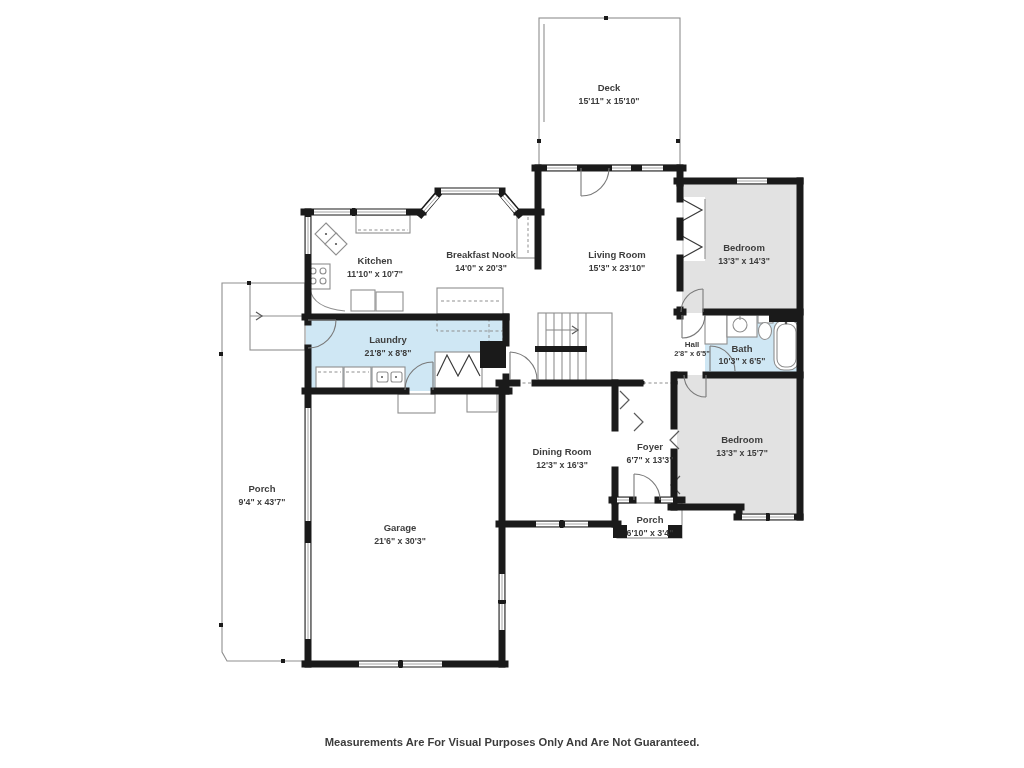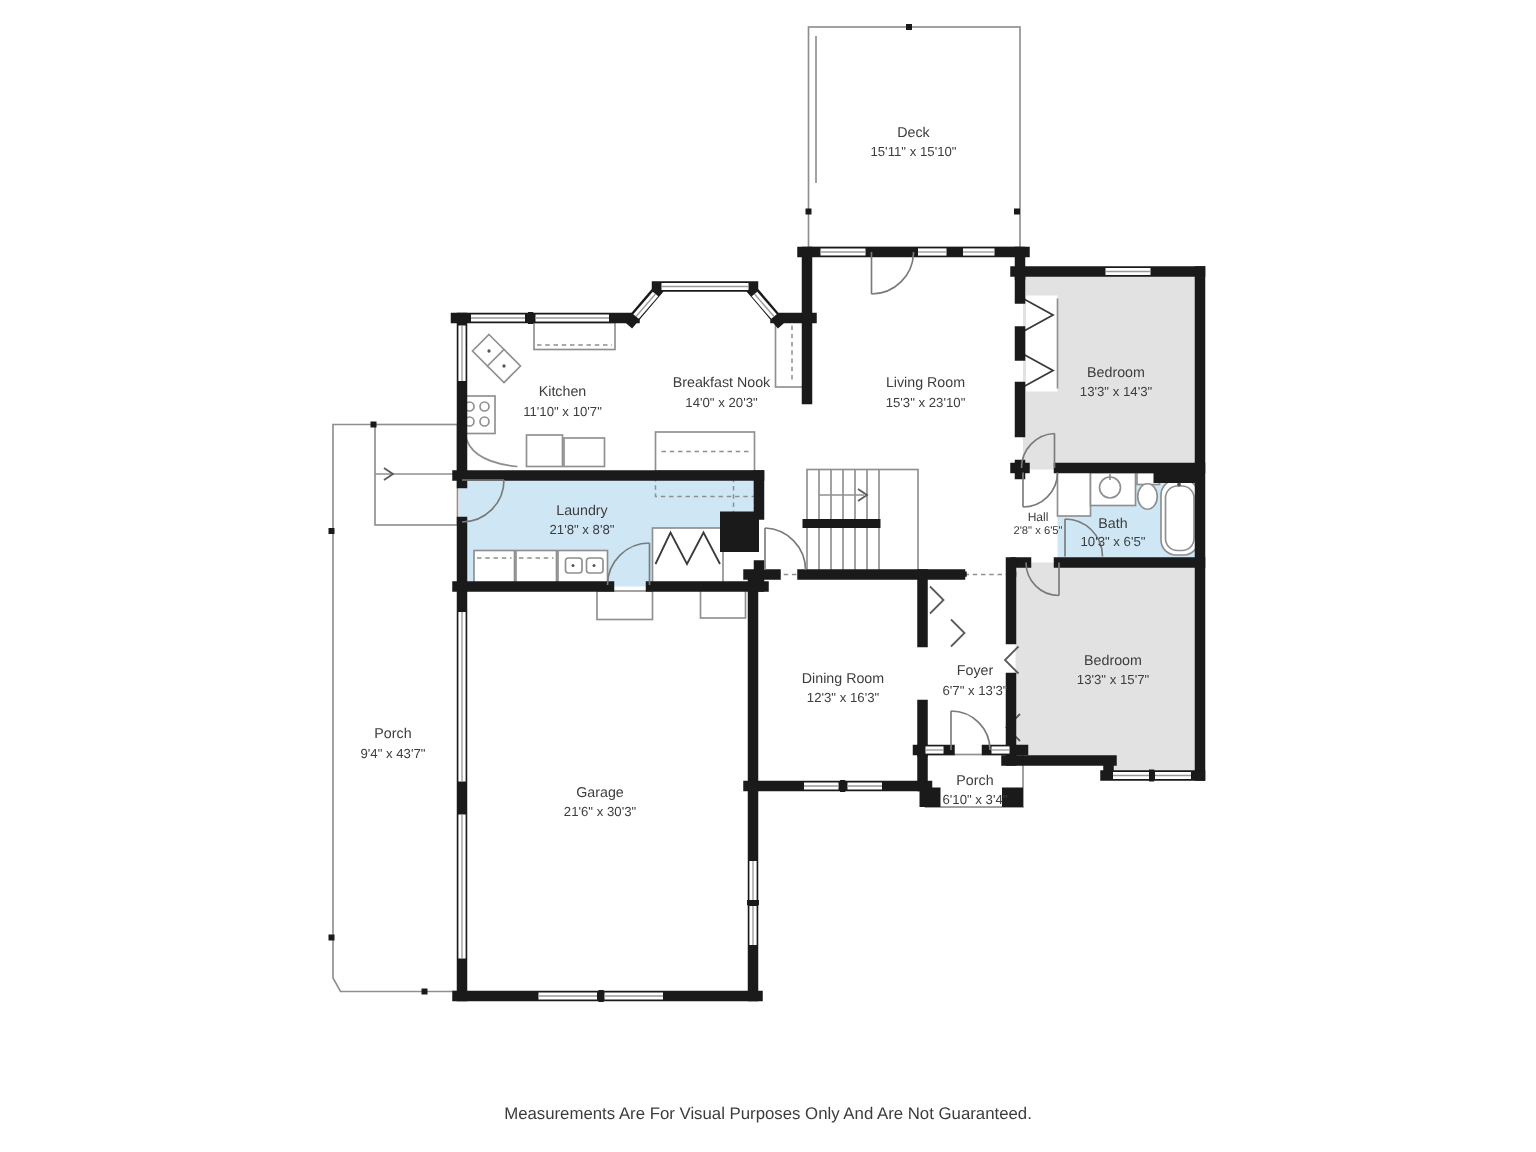--- a/index.html
+++ b/index.html
@@ -3,21 +3,21 @@
 <meta charset="utf-8">
 <style>
   :root{
     --wall:#1a1a1a;
     --room-gray:#e2e2e2;
     --room-blue:#cfe7f4;
     --thin:#8f8f8f;
     --txt:#3d3d3d;
   }
   html,body{margin:0;padding:0;background:#ffffff;}
-  .page{width:1024px;height:768px;background:#ffffff;position:relative;overflow:hidden;}
+  .page{width:1024px;height:768px;background:#ffffff;position:relative;overflow:hidden;font-weight:bold;}
   svg{display:block;}
   .wall{stroke:var(--wall);stroke-width:7;fill:none;stroke-linecap:square;}
   .wall6{stroke:var(--wall);stroke-width:6;fill:none;stroke-linecap:square;}
   .thin{stroke:var(--thin);stroke-width:1.1;fill:none;}
   .thinf{stroke:var(--thin);stroke-width:1.1;fill:#ffffff;}
   .dash{stroke:var(--thin);stroke-width:1;fill:none;stroke-dasharray:3 2.5;}
   .zig{stroke:#3a3a3a;stroke-width:1.2;fill:none;}
   .chev{stroke:#5a5a5a;stroke-width:1.2;fill:none;}
   .win{stroke:#ffffff;stroke-width:4.8;fill:none;}
   .winl{stroke:#9a9a9a;stroke-width:0.9;fill:none;}

